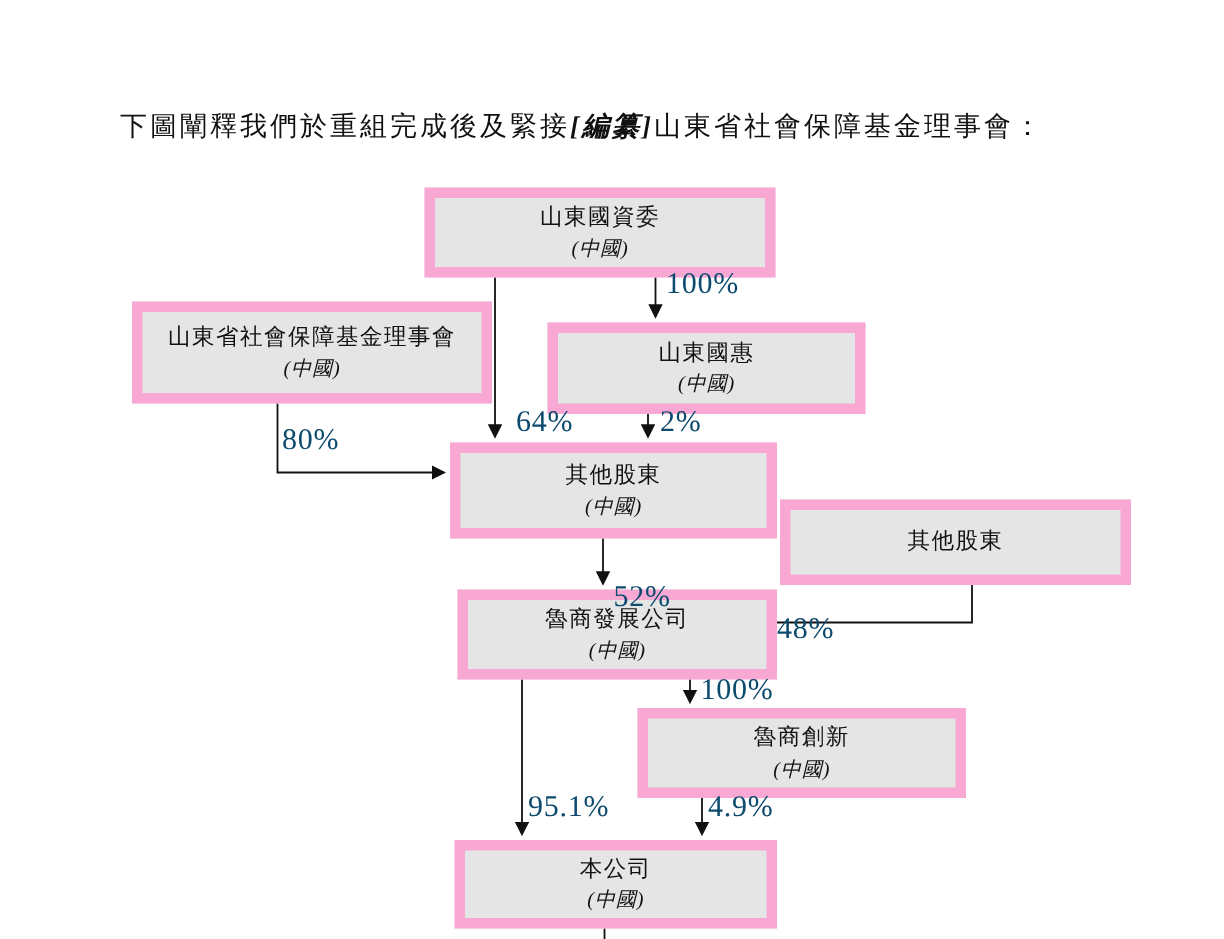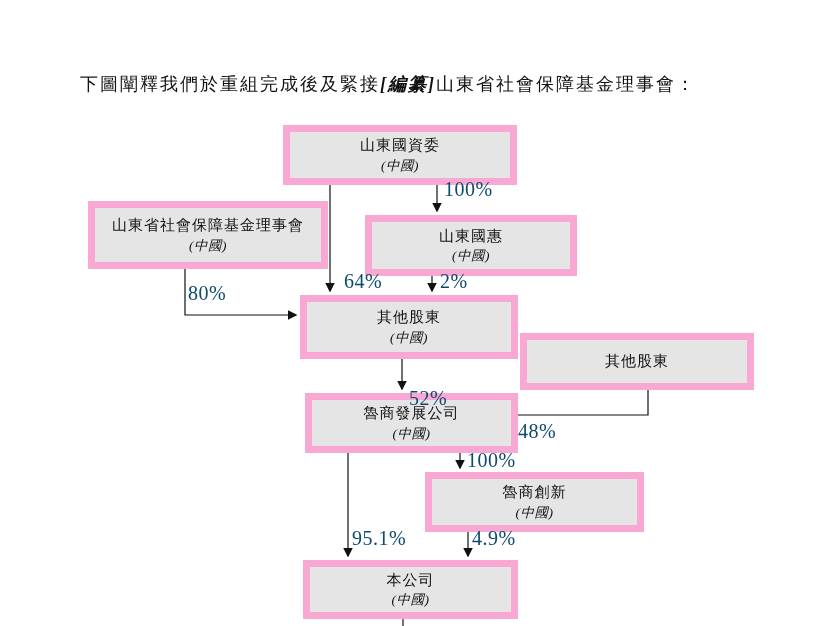--- a/index.html
+++ b/index.html
@@ -35,21 +35,21 @@
   #n-other{left:520px;top:333px;width:220px;height:43px}
   #n-dev{left:305px;top:393px;width:199px;height:46px}
   #n-inno{left:425px;top:472px;width:205px;height:46px}
   #n-company{left:303px;top:560px;width:201px;height:45px}
   .pct{position:absolute;font-size:20px;color:#0c4a6e;letter-spacing:.5px;}
   #p-100a{left:444px;top:178px}
   #p-70{left:344px;top:270px}
   #p-20{left:440px;top:270px}
   #p-10{left:188px;top:282px}
   #p-52{left:409px;top:387px}
-  #p-48{left:518px;top:420px}
+  #p-48{left:518px;top:408px}
   #p-100b{left:467px;top:449px}
   #p-951{left:352px;top:527px}
   #p-49{left:472px;top:527px}
   .wires{position:absolute;left:0;top:0;width:816px;height:626px;pointer-events:none;}
   .conn{stroke:#111;stroke-width:1.2;fill:none;}
   .anno{stroke:var(--red,#e8251c);stroke-width:3.4;fill:none;stroke-linecap:round;opacity:.92;}
 </style>
 </head>
 <body>
 

